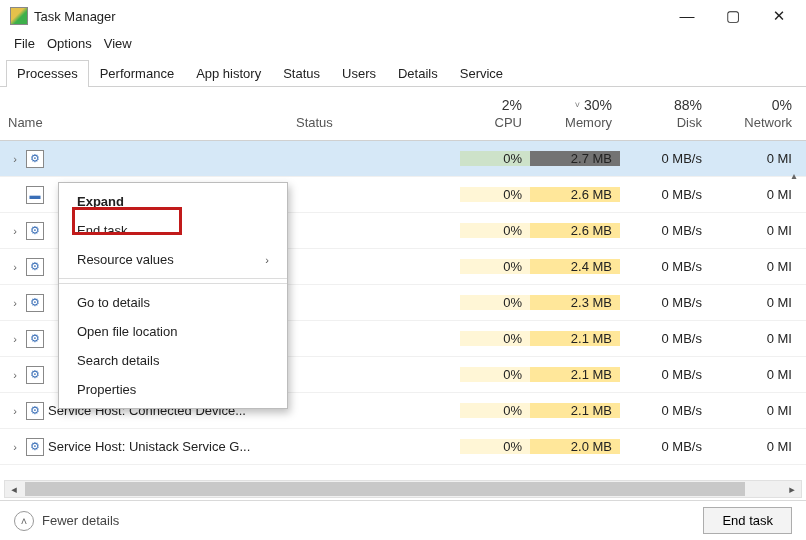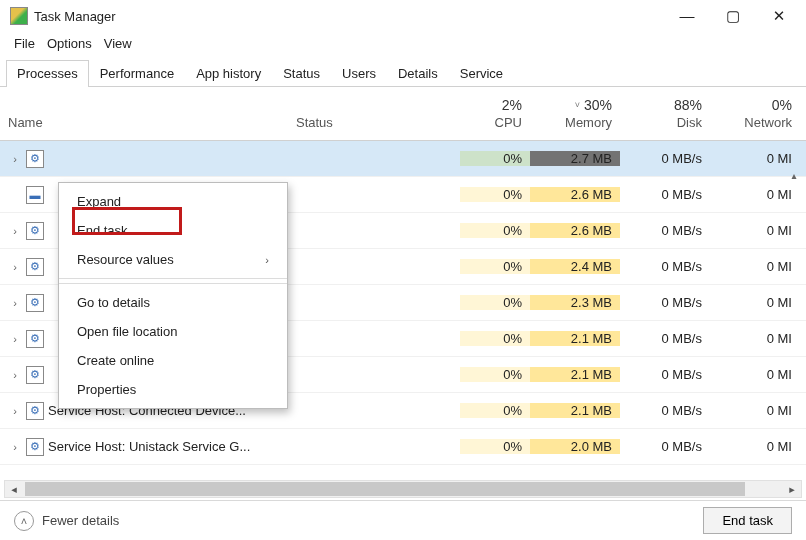--- a/index.html
+++ b/index.html
@@ -322,31 +322,31 @@
     <div class="c-cpu">0%</div>
     <div class="c-mem">2.0 MB</div>
     <div class="c-disk">0 MB/s</div>
     <div class="c-net">0 MI</div>
   </div>
 </div>
 
 <div class="vscroll-up">▴</div>
 
 <div class="context-menu">
-  <div class="item" style="font-weight:400;">Expand</div>
+  <div class="item" style="font-weight:700;">Expand</div>
   <div class="item">End task</div>
   <div class="item">
       <span>Resource values</span>
       <span class="arrow">›</span>
     </div>
   <div class="sep"></div>
   <div class="sep"></div>
   <div class="item">Go to details</div>
   <div class="item">Open file location</div>
-  <div class="item">Create online</div>
+  <div class="item">Search details</div>
   <div class="item">Properties</div>
 </div>
 
 <div class="highlight-box"></div>
 
 <div class="hscroll">
   <div class="arrow">◂</div>
   <div class="thumb"></div>
   <div class="arrow" style="margin-left:auto;">▸</div>
 </div>

